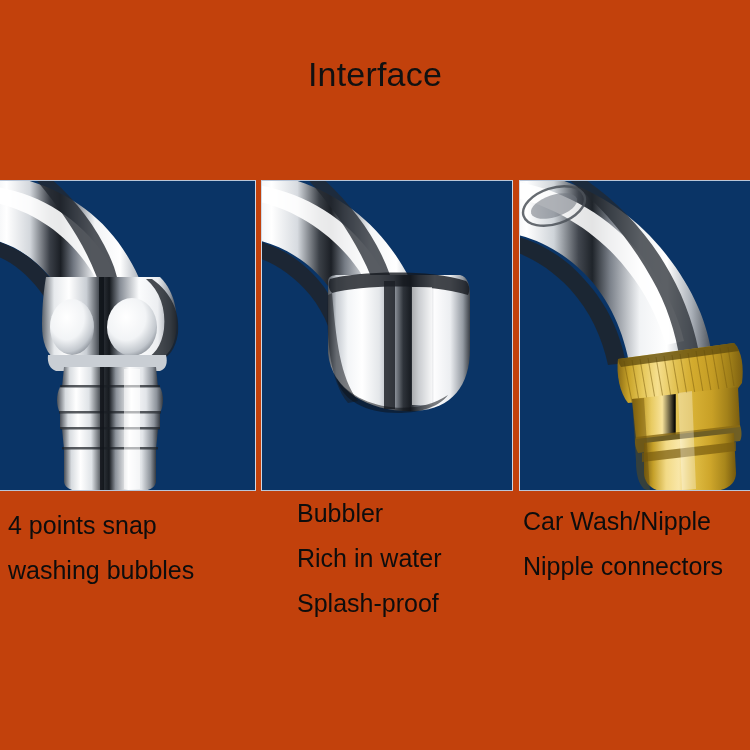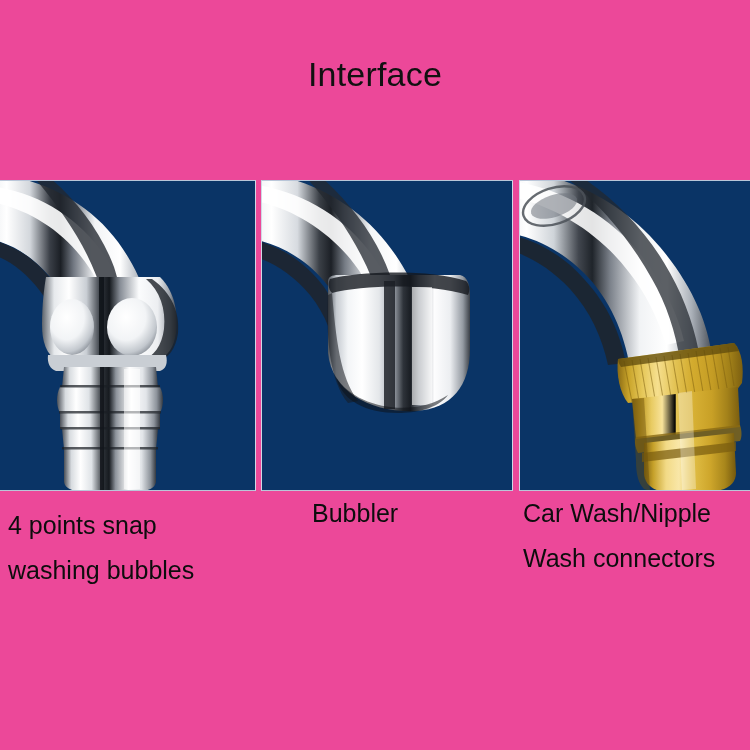--- a/index.html
+++ b/index.html
@@ -3,21 +3,21 @@
 <meta charset="utf-8">
 <style>
   html,body{margin:0;padding:0;}
   body{
     width:750px;height:750px;
     background:#ffffff;
     font-family:"Liberation Sans",sans-serif;
     overflow:hidden;
     position:relative;
   }
-  #page{position:relative;width:750px;height:750px;background:#ec4899;}
+  #page{position:relative;width:750px;height:750px;background:#c2410c;}
 
   
   .title{
     position:absolute;left:0;top:55px;width:750px;
     text-align:center;
     font-size:34px;
     color:#111111;
     letter-spacing:0.2px;
     font-weight:400;
   }
@@ -37,22 +37,22 @@
   .panel.p1{left:0;width:256px;border-right:1px solid #cfd8e5;}
   .panel.p2{left:261px;width:252px;border-left:1px solid #cfd8e5;border-right:1px solid #cfd8e5;}
   .panel.p3{left:519px;width:231px;border-left:1px solid #cfd8e5;}
 
   .stage{position:absolute;left:0;top:0;width:100%;height:100%;}
 
   
   .captions{position:absolute;left:0;top:491px;width:750px;height:259px;}
   .capcol{position:absolute;top:0;color:#0d0d0d;font-size:25px;line-height:45px;}
   .capcol.c1{left:8px;  width:250px; top:12px;}
-  .capcol.c2{left:312px;width:215px; top:0px;}
-  .capcol.c3{left:523px;width:227px; top:0px;}
+  .capcol.c2{left:297px;width:215px; top:0px;}
+  .capcol.c3{left:523px;width:227px; top:8px;}
   .capline{white-space:nowrap;}
 </style>
 </head>
 <body>
 
 <div id="page">
 
   <div class="title">Interface</div>
 
   <div class="panels">
@@ -299,22 +299,24 @@
 
   <div class="captions">
 
     <div class="capcol c1">
       <div class="capline">4 points snap</div>
       <div class="capline">washing bubbles</div>
     </div>
 
     <div class="capcol c2">
       <div class="capline">Bubbler</div>
+      <div class="capline">Rich in water</div>
+      <div class="capline">Splash-proof</div>
     </div>
 
     <div class="capcol c3">
       <div class="capline">Car Wash/Nipple</div>
-      <div class="capline">Wash connectors</div>
+      <div class="capline">Nipple connectors</div>
     </div>
 
   </div>
 
 </div>
 
 </body></html>

